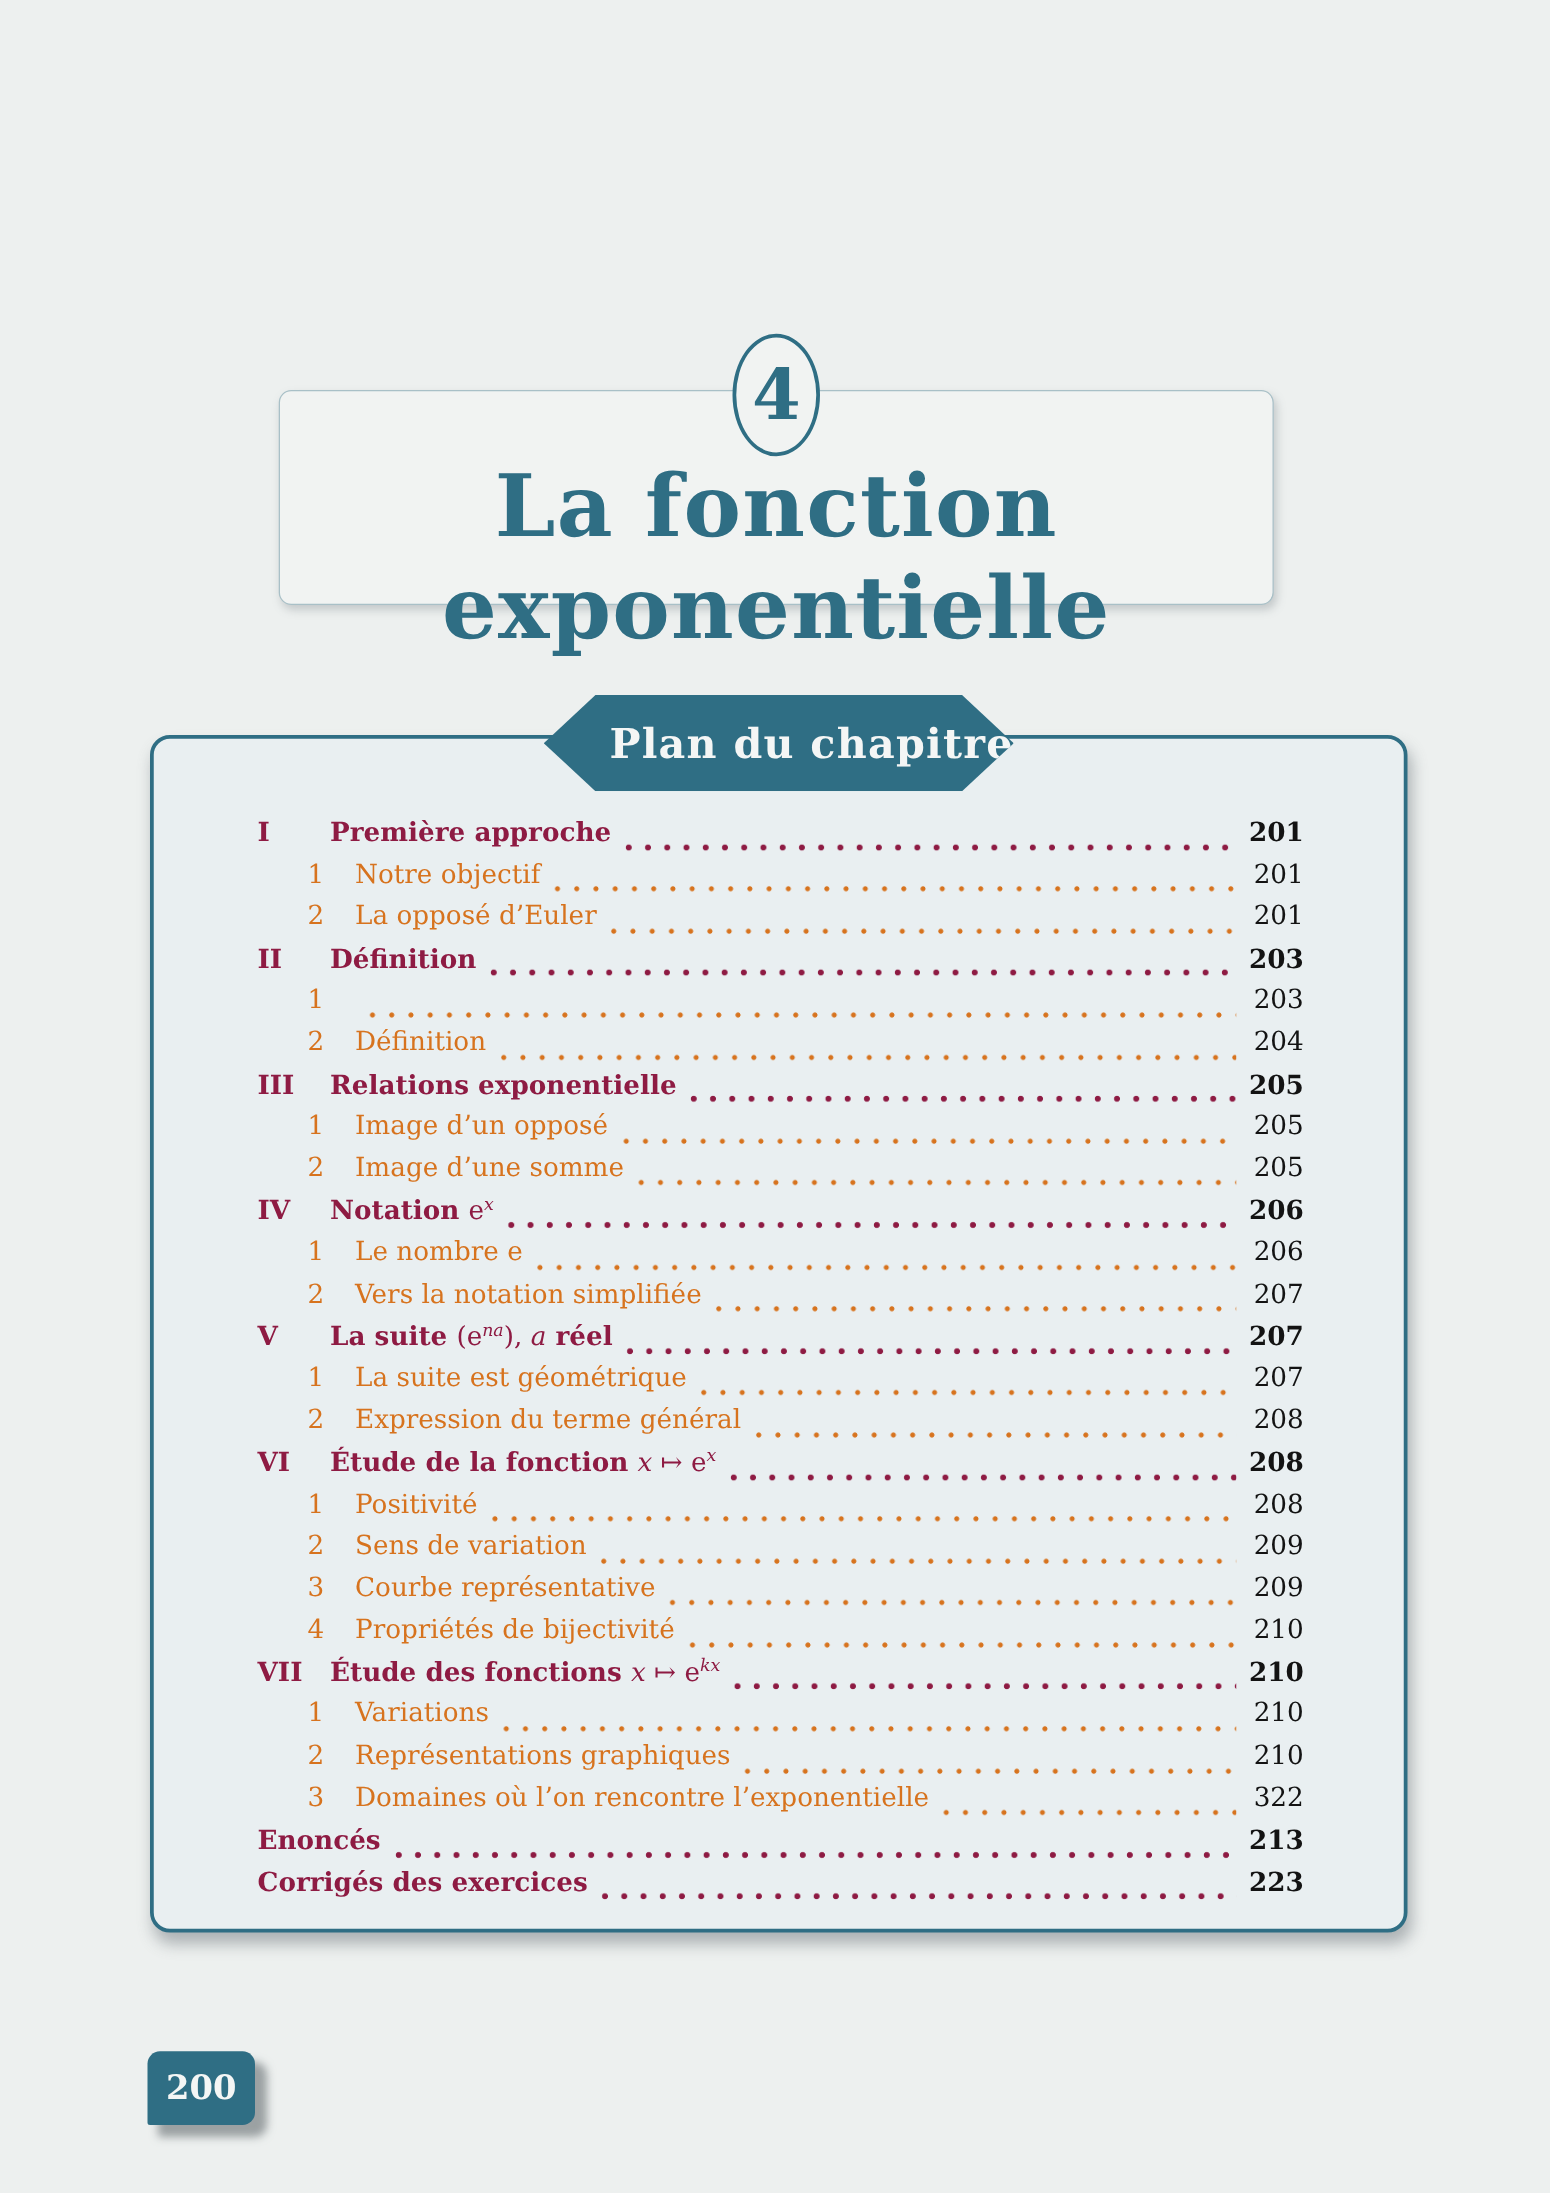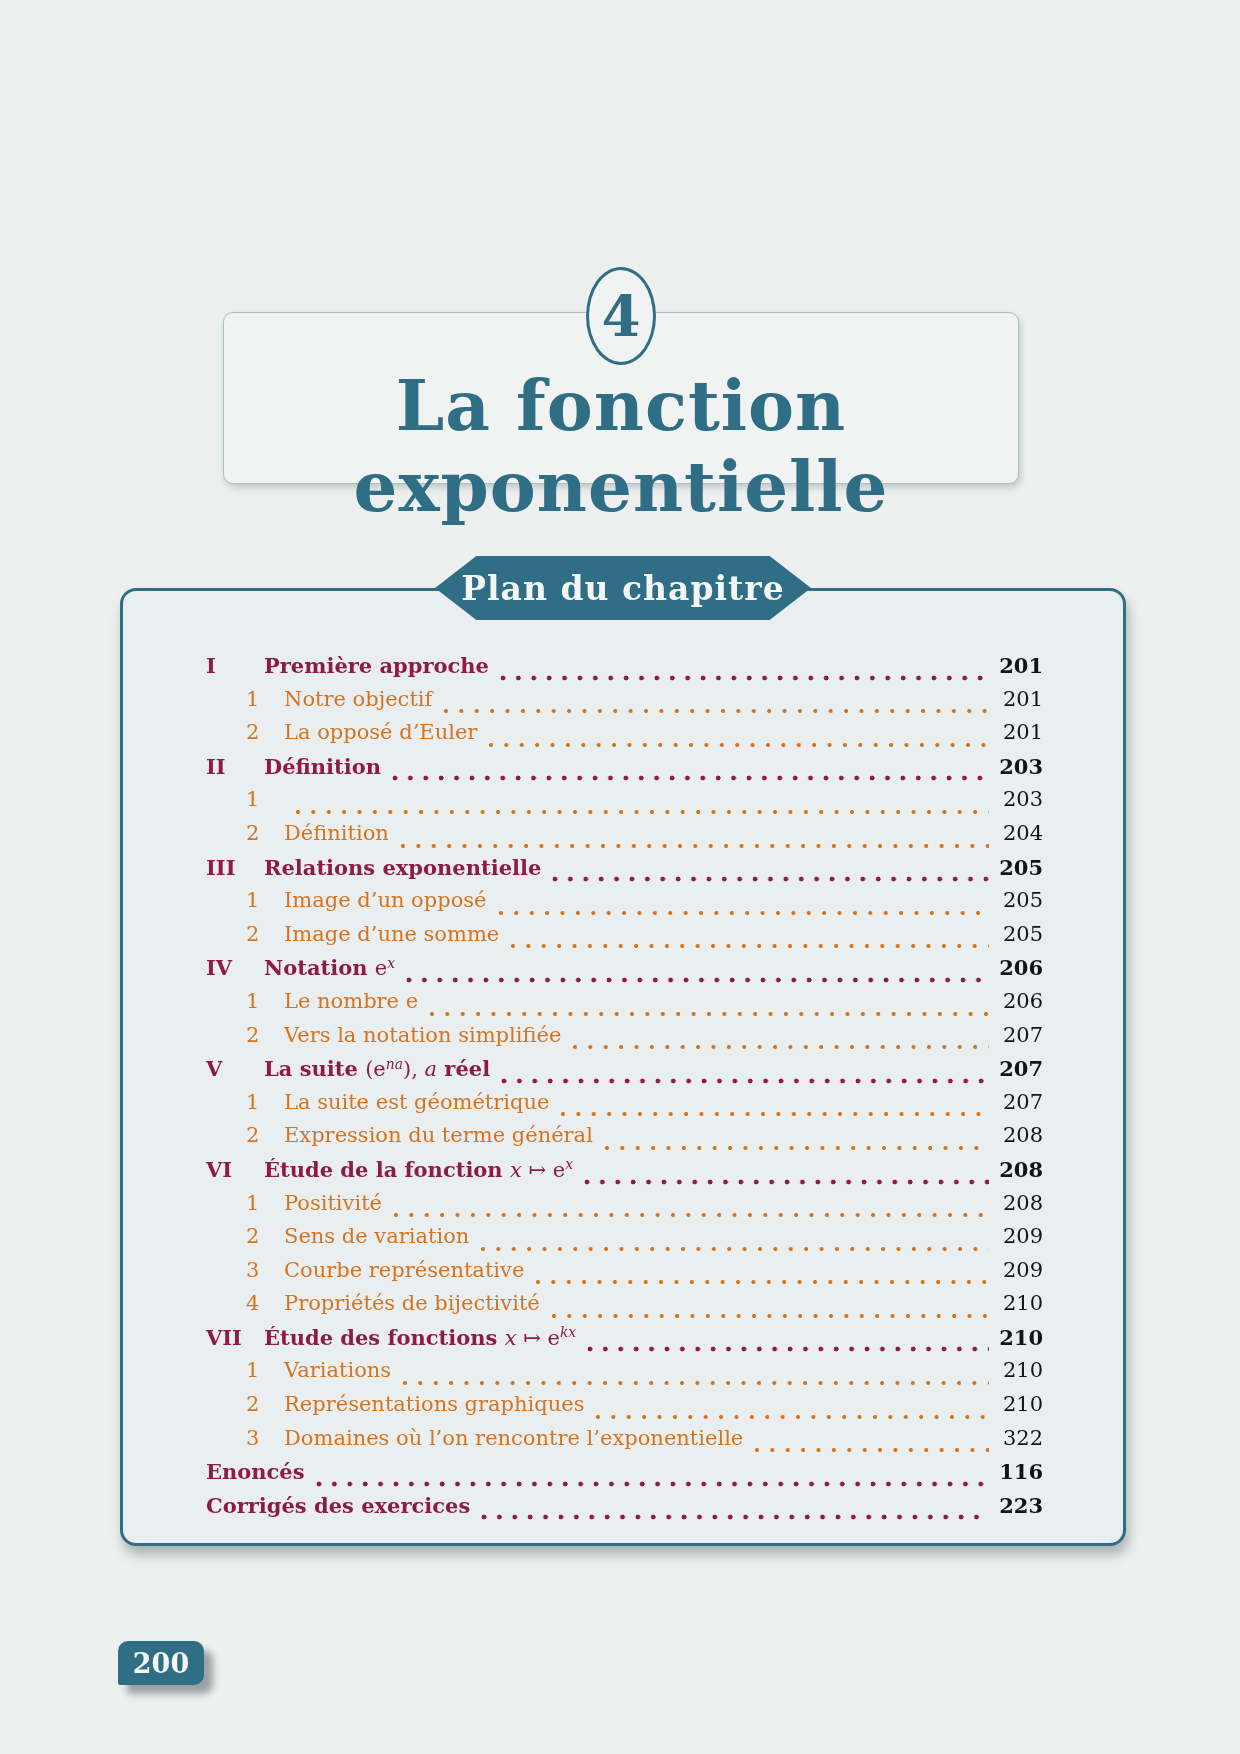--- a/index.html
+++ b/index.html
@@ -39,24 +39,24 @@
   
   .panel{
     position:absolute;left:120px;top:588px;width:1000px;height:952px;
     background:var(--panel_bg,#e9eff1);
     border:3px solid var(--teal,#2f6e84);
     border-radius:16px;
     box-shadow:3px 9px 12px rgba(95,105,110,.45);
   }
   .banner{
     position:absolute;left:50%;top:-35px;transform:translateX(-50%);
-    width:376px;height:64px;
+    width:376px;height:77px;
     background:var(--teal,#2f6e84);
     clip-path:polygon(0 50%,11% 0,89% 0,100% 50%,89% 100%,11% 100%);
-    display:flex;align-items:center;justify-content:center;
+    display:flex;align-items:center;justify-content:flex-end;
   }
   .banner span{
     color:var(--banner_text,#f4f6f5);font-size:33px;font-weight:bold;
     letter-spacing:1px;
   }
 
   
   #toc{position:absolute;left:83px;top:62px;width:837px;}
   .row{display:flex;align-items:baseline;height:33.6px;font-size:21px;}
   .row.section{color:var(--maroon,#8e1b43);font-weight:bold;}
@@ -74,21 +74,21 @@
   }
   .row.sub .leader{
     background-image:radial-gradient(circle at 3px 3px,currentColor 1.7px,transparent 2.3px);
   }
   .pagenum{width:46px;text-align:right;color:var(--number_dark,#131313);}
   .row.section .pagenum{font-weight:bold;}
   .row.sub .pagenum{font-weight:normal;}
 
   
   .page-badge{
-    position:absolute;left:118px;top:1641px;width:86px;height:44px;
+    position:absolute;left:118px;top:1641px;width:86px;height:59px;
     background:var(--teal,#2f6e84);
     border-radius:10px 10px 10px 2px;
     box-shadow:9px 9px 7px rgba(110,118,122,.65);
     display:flex;align-items:center;justify-content:center;
   }
   .page-badge span{color:#f4f6f5;font-size:27px;font-weight:bold;}
 </style>
 </head>
 <body>
 
@@ -245,21 +245,21 @@
         </div>
         <div class="row sub">
           <span class="num">3</span>
           <span class="label"><span>Domaines où l’on rencontre l’exponentielle</span></span>
           <span class="leader"></span>
           <span class="pagenum">322</span>
         </div>
         <div class="row section">
           <span class="label"><span>Enoncés</span></span>
           <span class="leader"></span>
-          <span class="pagenum">116</span>
+          <span class="pagenum">213</span>
         </div>
         <div class="row section">
           <span class="label"><span>Corrigés des exercices</span></span>
           <span class="leader"></span>
           <span class="pagenum">223</span>
         </div>
       </div>
   </div>
 
   <div class="page-badge">

